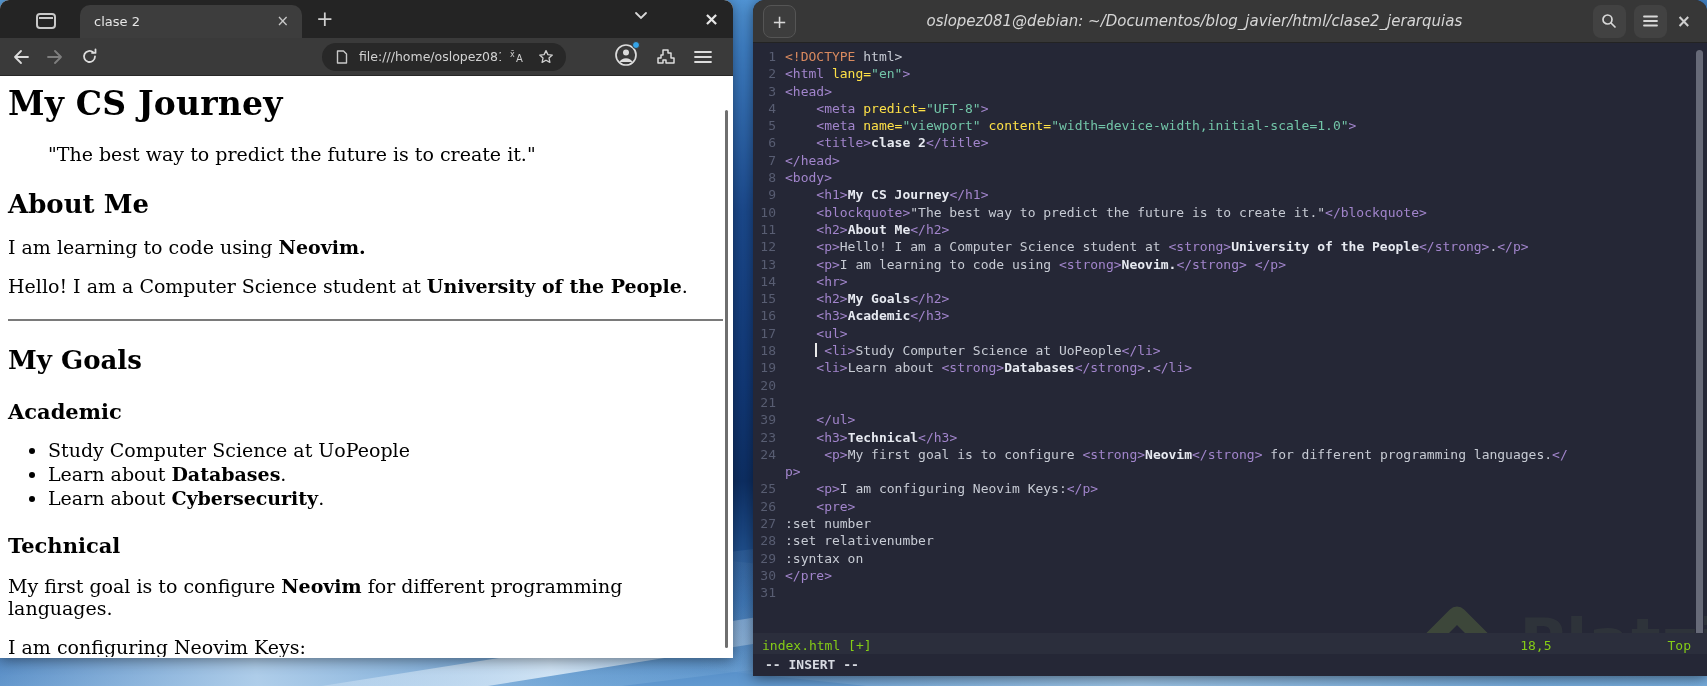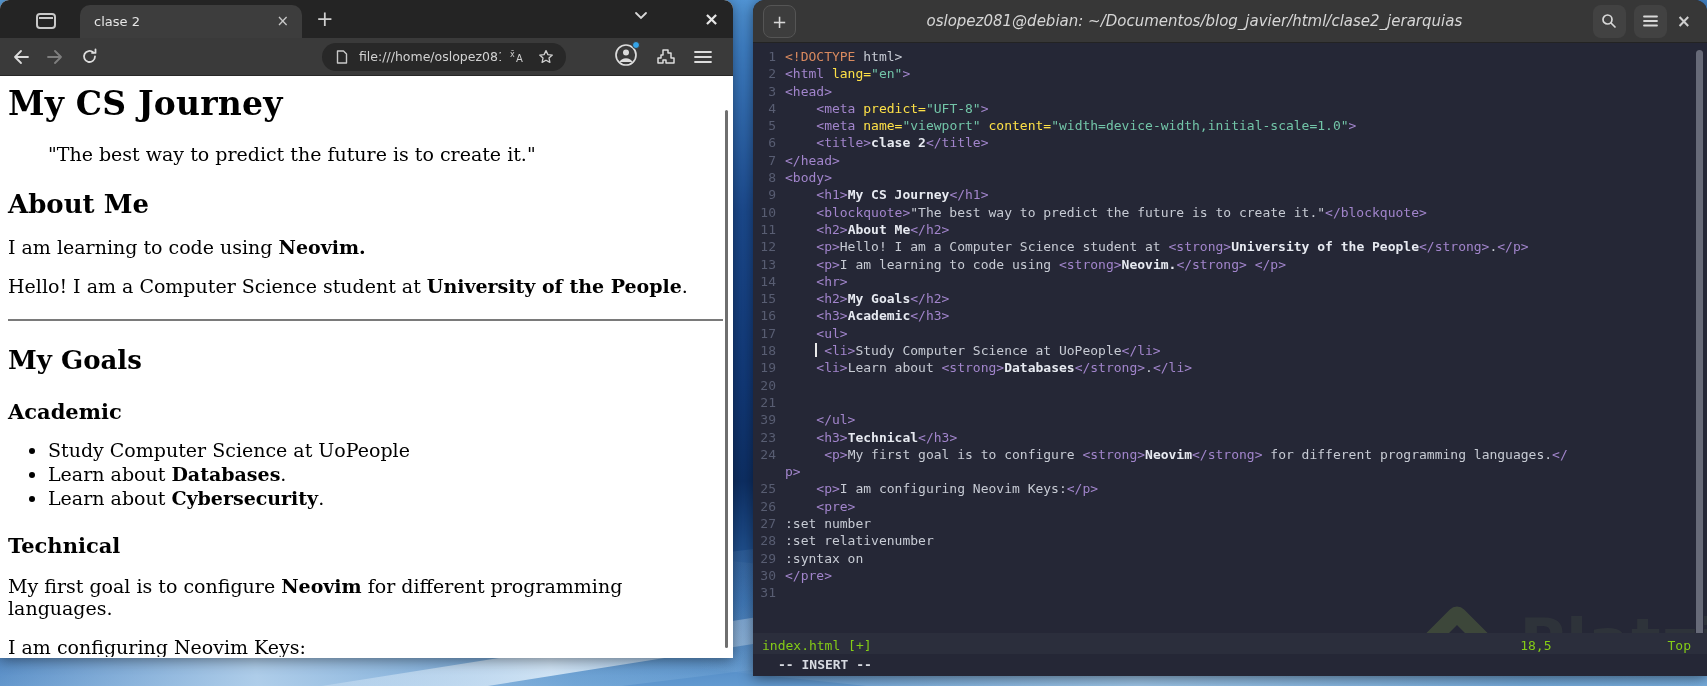--- a/index.html
+++ b/index.html
@@ -91,21 +91,21 @@
 
   .t-status { position:absolute; left:0; right:0; bottom:22px; height:21px; background:#2b2e3c;
               display:flex; align-items:flex-end; font-size:13px; color:#84cc16; }
   .t-status .file { padding-left:9px; }
   .t-status .sp { flex:1; }
   .t-status .pos { }
   .t-status .gap { width:100px; }
   .t-status .top { margin-right:16px;margin-left:16px; }
   .t-mode { position:absolute; left:0; right:0; bottom:0; height:22px; background:#252736;
             display:flex; align-items:center; font-size:13px; }
-  .t-mode span { padding-left:25px; font-weight:700; color:#d8dbe2; }
+  .t-mode span { padding-left:12px; font-weight:700; color:#d8dbe2; }
 
   .t-scrollbar { position:absolute; right:4px; top:7px; width:7px; height:615px;
                  background:rgba(158,163,175,.55); border-radius:4px; }
 
   .watermark { position:absolute; right:-14px; bottom:6px; display:flex; align-items:center;
                pointer-events:none; z-index:0; }
   .wm-diamond { width:56px; height:56px; border:16px solid rgba(82,99,62,.55); border-radius:10px;
                 transform:rotate(45deg); margin-right:34px; }
   .wm-text { font-size:62px; font-weight:700; color:rgba(70,80,70,.30); letter-spacing:1px;
              font-family:"DejaVu Sans", sans-serif; }

